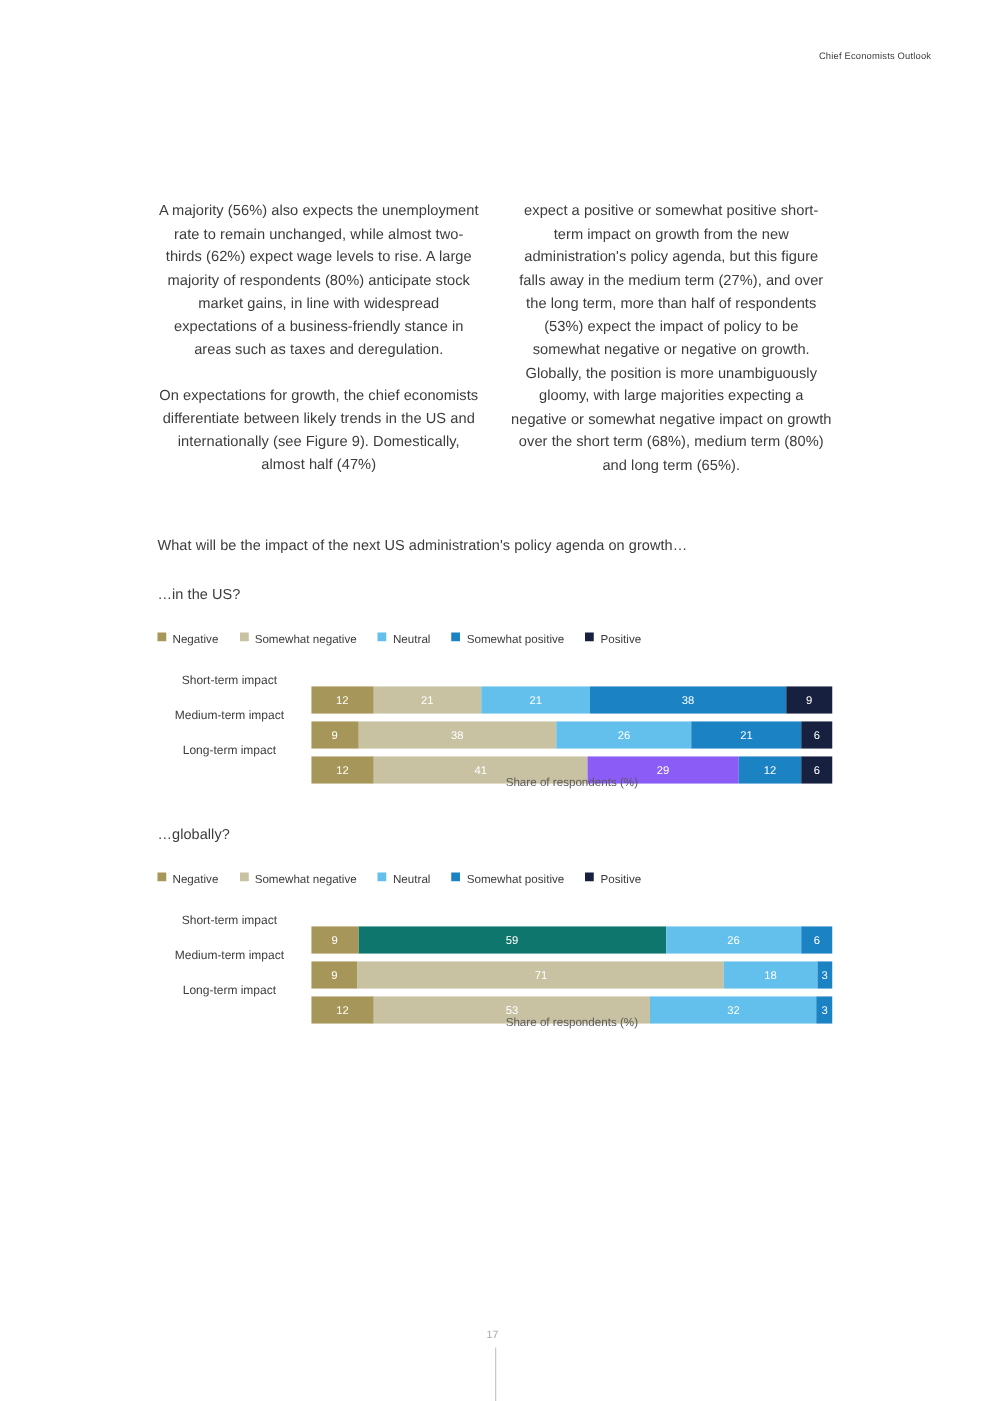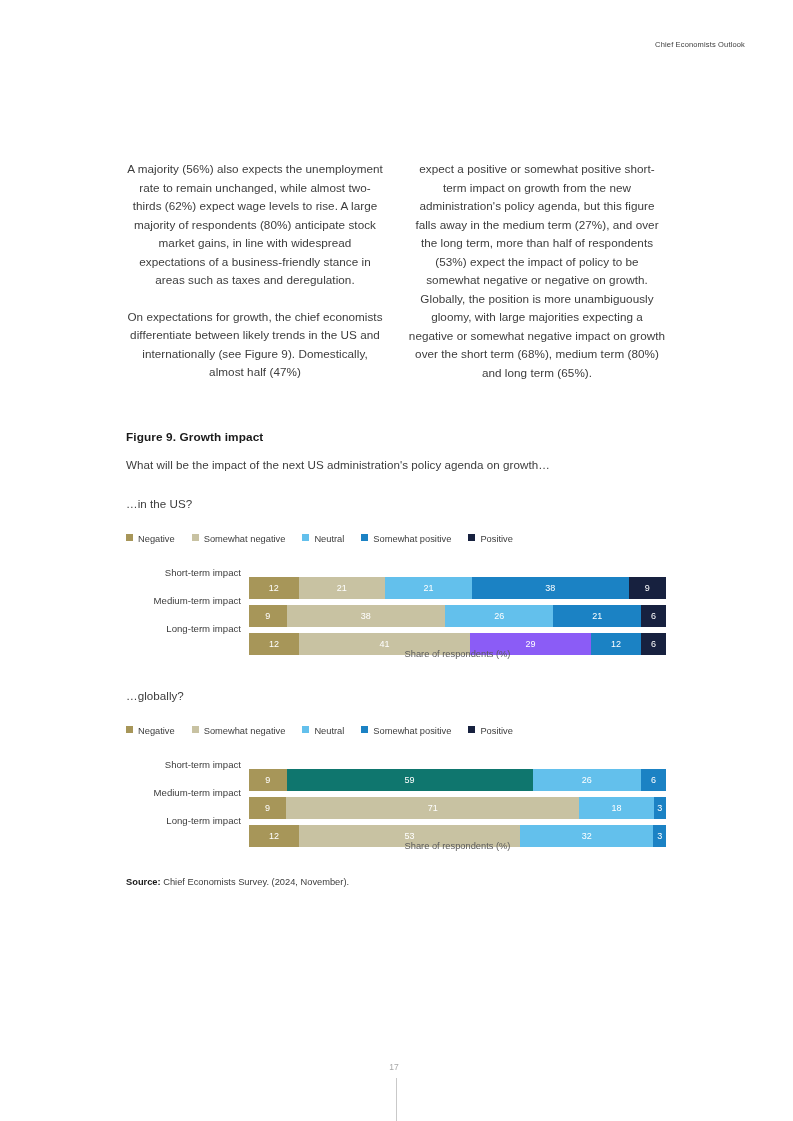--- a/index.html
+++ b/index.html
@@ -108,21 +108,21 @@
     margin-bottom: 6px;
   }
   .chart-row:last-of-type { margin-bottom: 0; }
   .row-label {
     width: 123px;
     flex: none;
     font-size: 9.6px;
     color: #3c3c3c;
     padding-right: 8px;
     box-sizing: border-box;
-    text-align: right;
+    text-align: center;
   }
   .bar-track {
     flex: none;
     width: 417px;
     height: 22px;
     display: flex;
     overflow: hidden;
     margin-top: 32px;
   }
   .seg {
@@ -185,21 +185,20 @@
     <p>A majority (56%) also expects the unemployment rate to remain unchanged, while almost two-thirds (62%) expect wage levels to rise. A large majority of respondents (80%) anticipate stock market gains, in line with widespread expectations of a business-friendly stance in areas such as taxes and deregulation.</p>
     <p>On expectations for growth, the chief economists differentiate between likely trends in the US and internationally (see Figure 9). Domestically, almost half (47%)</p>
   </div>
   <div class="col">
     <p>expect a positive or somewhat positive short-term impact on growth from the new administration's policy agenda, but this figure falls away in the medium term (27%), and over the long term, more than half of respondents (53%) expect the impact of policy to be somewhat negative or negative on growth. Globally, the position is more unambiguously gloomy, with large majorities expecting a negative or somewhat negative impact on growth over the short term (68%), medium term (80%) and long term (65%).</p>
   </div>
 </div>
 
 <div class="figure">
 
-  <div class="figure-title">Figure 9. Growth impact</div>
 
   <div class="figure-question">What will be the impact of the next US administration's policy agenda on growth…</div>
 
   <div class="panel-title">…in the US?</div>
 
   <div class="legend">
       <div class="legend-item">
         <span class="legend-swatch" style="background: rgb(167, 150, 89);"></span>
         <span class="legend-label">Negative</span>
       </div>
@@ -308,20 +307,16 @@
           <div class="seg" style="background: rgb(167, 150, 89); width: 12%;">12</div>
           <div class="seg" style="background: rgb(200, 194, 162); width: 53%;">53</div>
           <div class="seg" style="background: rgb(99, 192, 236); width: 32%;">32</div>
           <div class="seg" style="background: rgb(27, 130, 196); width: 3%;">3</div>
         </div>
       </div>
     </div>
 
   <div class="axis-caption">Share of respondents (%)</div>
 
-  <div class="source">
-    <b>Source:</b>
-    <span>Chief Economists Survey. (2024, November).</span>
-  </div>
 </div>
 
 <div class="page-number">17</div>
 <div class="footer-rule"></div>
 
 </body></html>

